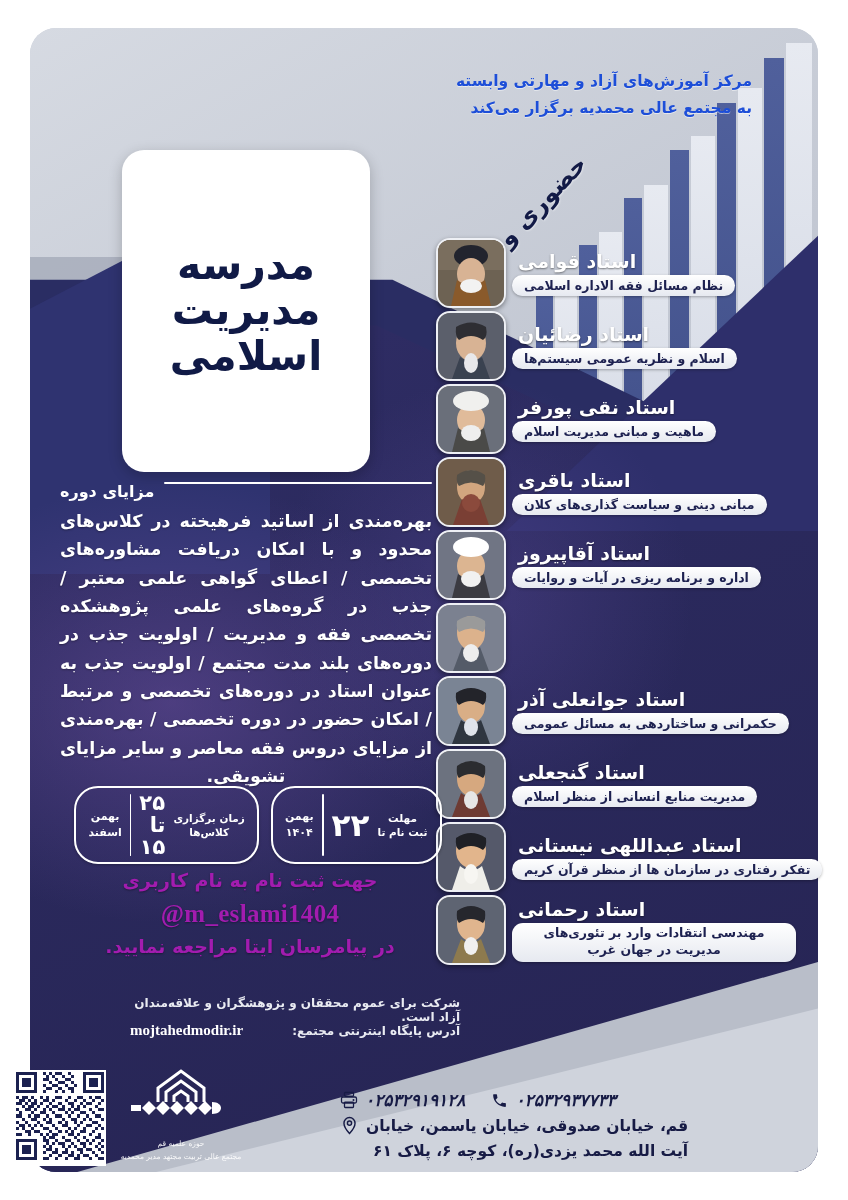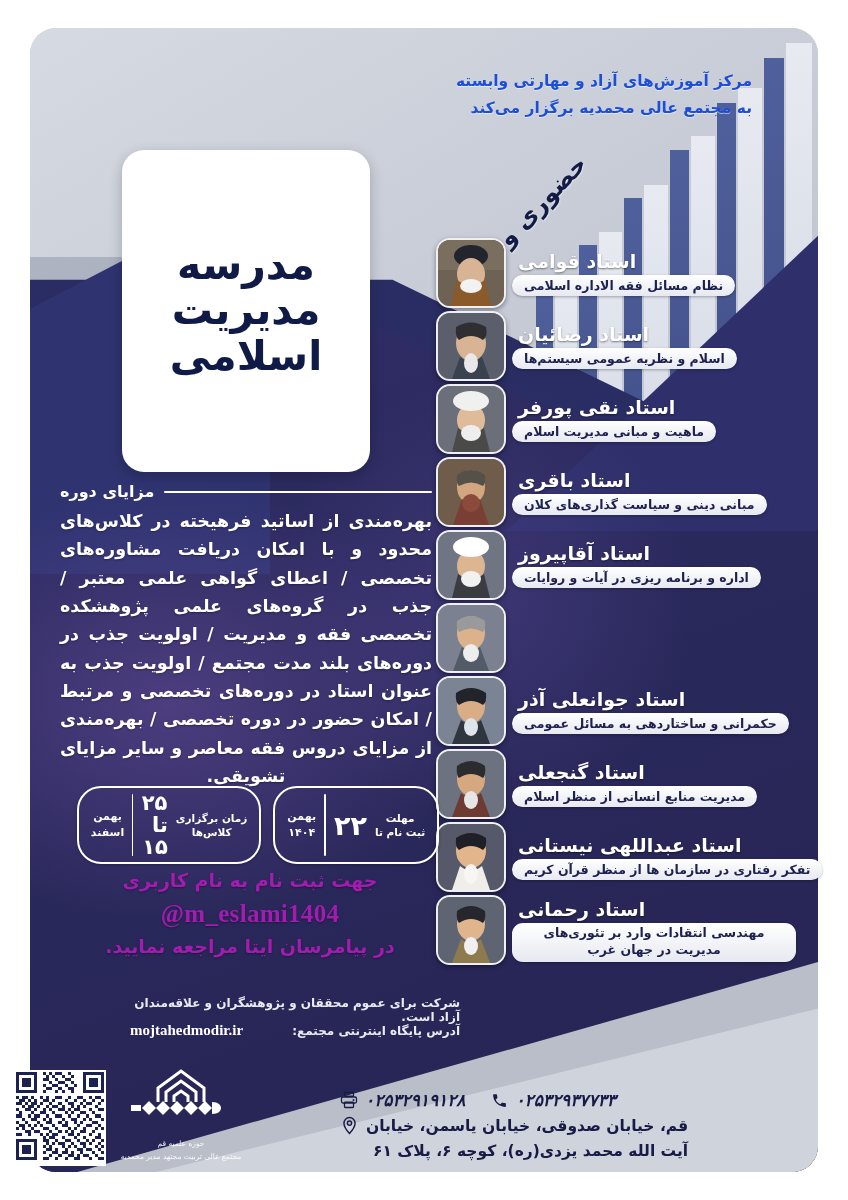--- a/index.html
+++ b/index.html
@@ -128,42 +128,42 @@
     background:#8e8576;border:2px solid #eef0f5;
     box-shadow:0 2px 5px rgba(0,0,0,.4);overflow:hidden;position:relative;
   }
   .sp-photo .face{position:absolute;inset:0;}
 
   
   .benefits{
     position:absolute;left:60px;top:482px;width:372px;text-align:right;color:#fff;
   }
   .benefits-head{
-    display:flex;align-items:center;gap:10px;justify-content:flex-end;
+    display:flex;align-items:flex-start;gap:10px;justify-content:flex-end;
     font-weight:bold;font-size:16px;margin-bottom:6px;
   }
   .benefits-rule{flex:1;height:2px;background:#ffffff;border-radius:2px;}
   .benefits-body{
     font-weight:bold;font-size:17.5px;line-height:1.62;text-align:justify;
     text-align-last:center;text-shadow:0 1px 2px rgba(0,0,0,.35);
   }
 
   
   .dates{
     position:absolute;left:78px;top:786px;width:360px;
     display:flex;gap:12px;justify-content:center;direction:rtl;
   }
   .date-badge{
     border:2px solid #ffffff;border-radius:24px;
     display:flex;align-items:center;gap:8px;padding:4px 12px;color:#fff;
     box-shadow:0 1px 3px rgba(0,0,0,.3);
   }
   .db-label{font-weight:bold;font-size:10.5px;line-height:1.35;text-align:center;white-space:nowrap;}
   .db-sep{width:2px;align-self:stretch;background:#fff;border-radius:2px;margin:2px 0;}
-  .db-num{font-weight:bold;font-size:27px;line-height:1;}
+  .db-num{font-weight:bold;font-size:31px;line-height:1;}
   .db-num-stack{display:flex;flex-direction:column;align-items:center;line-height:1.05;}
   .db-num-stack .n{font-weight:bold;font-size:21px;}
   .db-month{font-weight:bold;font-size:11px;line-height:1.45;text-align:center;white-space:nowrap;}
 
   
   .register{
     position:absolute;left:70px;top:866px;width:360px;text-align:center;color:#a21caf;
     font-weight:bold;font-size:19px;line-height:1.5;
     text-shadow:0 1px 2px rgba(0,0,0,.35);
   }

